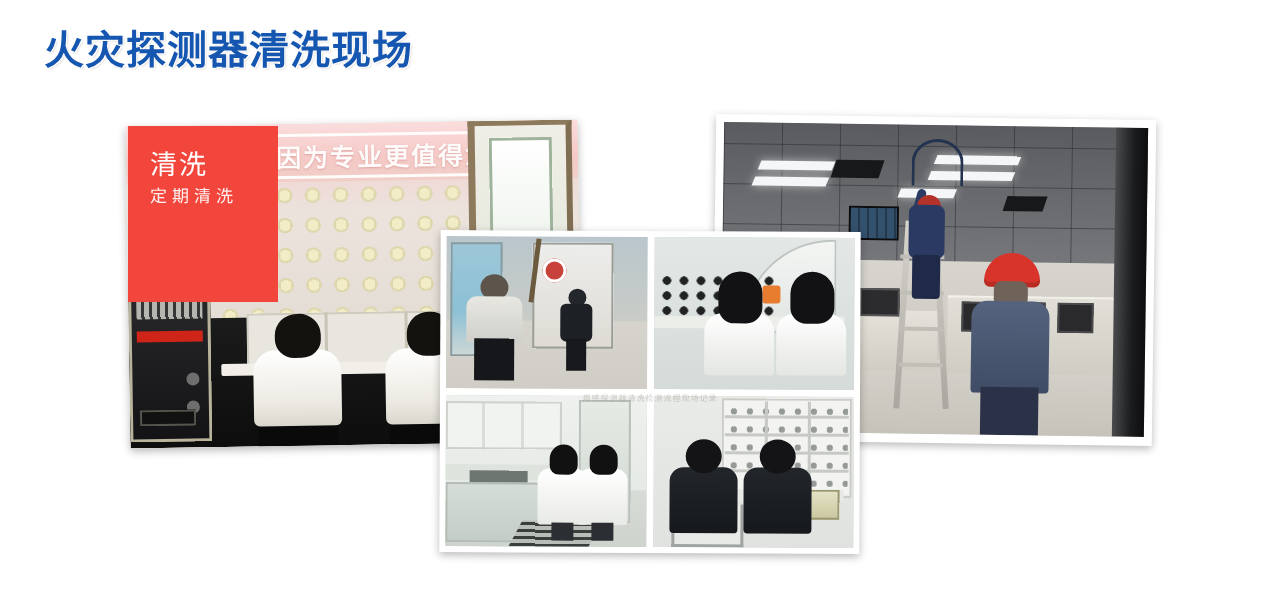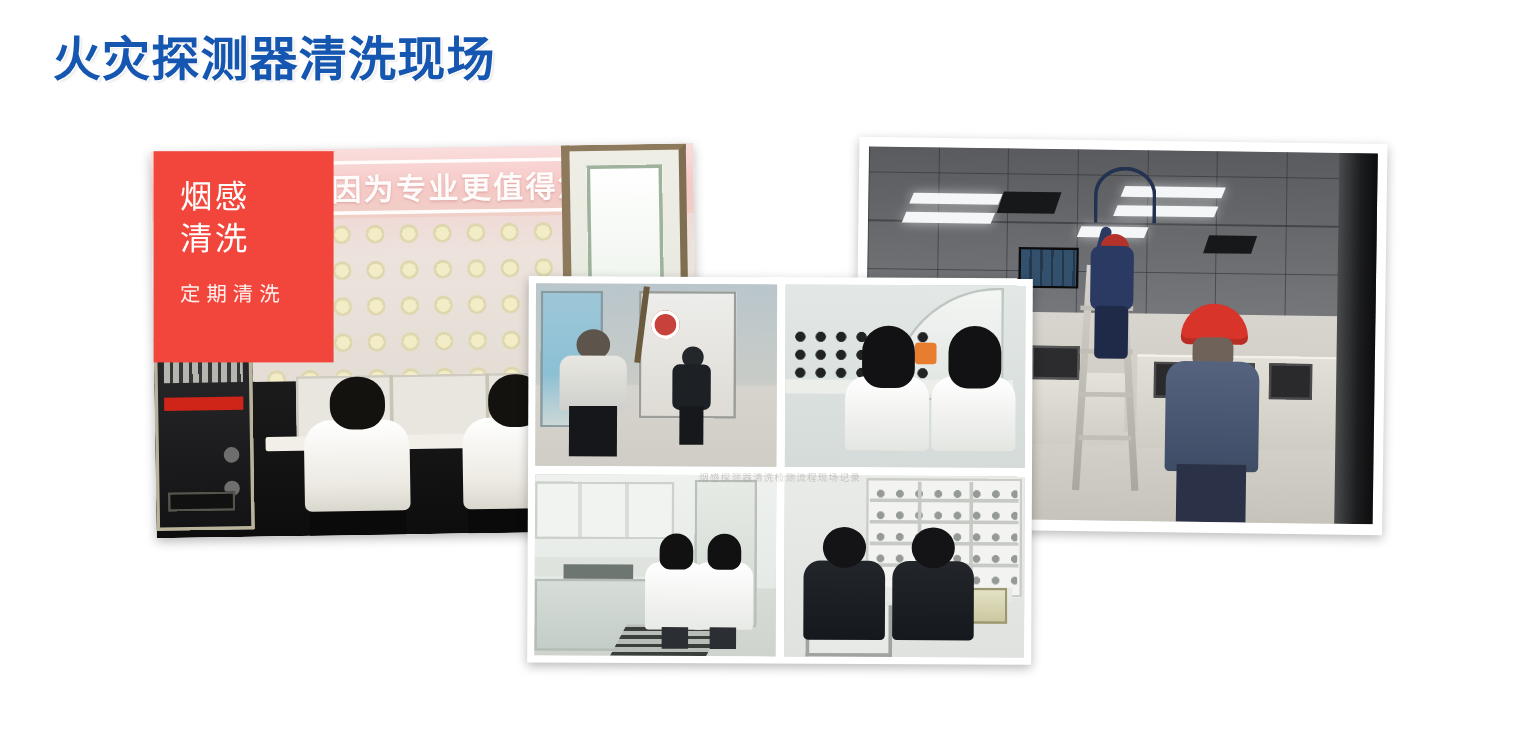--- a/index.html
+++ b/index.html
@@ -218,21 +218,20 @@
     box-sizing: border-box;
     padding: 22px 0 0 22px;
   }
   #promo-badge .promo-head {
     font-size: 27px;
     font-weight: 400;
     line-height: 1.28;
     letter-spacing: 2px;
   }
   #promo-badge .promo-sub {
-    margin-top: 16px;
     font-size: 17px;
     line-height: 1.55;
     letter-spacing: 5px;
     color: rgba(255,255,255,0.92);
   }
 
   
   #photo-right {
     left: 714px;
     top: 117px;
@@ -704,21 +703,20 @@
       <div class="knob k1"></div>
       <div class="knob k2"></div>
       <div class="screenlet"></div>
     </div>
 
   </div>
 </div>
 
 <div id="promo-badge">
   <div class="promo-head">
-    <div>烟感</div>
     <div>清洗</div>
   </div>
   <div class="promo-sub">
     <div>定期清洗</div>
   </div>
 </div>
 
 <div class="photo-card" id="photo-right">
   <div class="photo-inner">
     <div class="ceiling">

